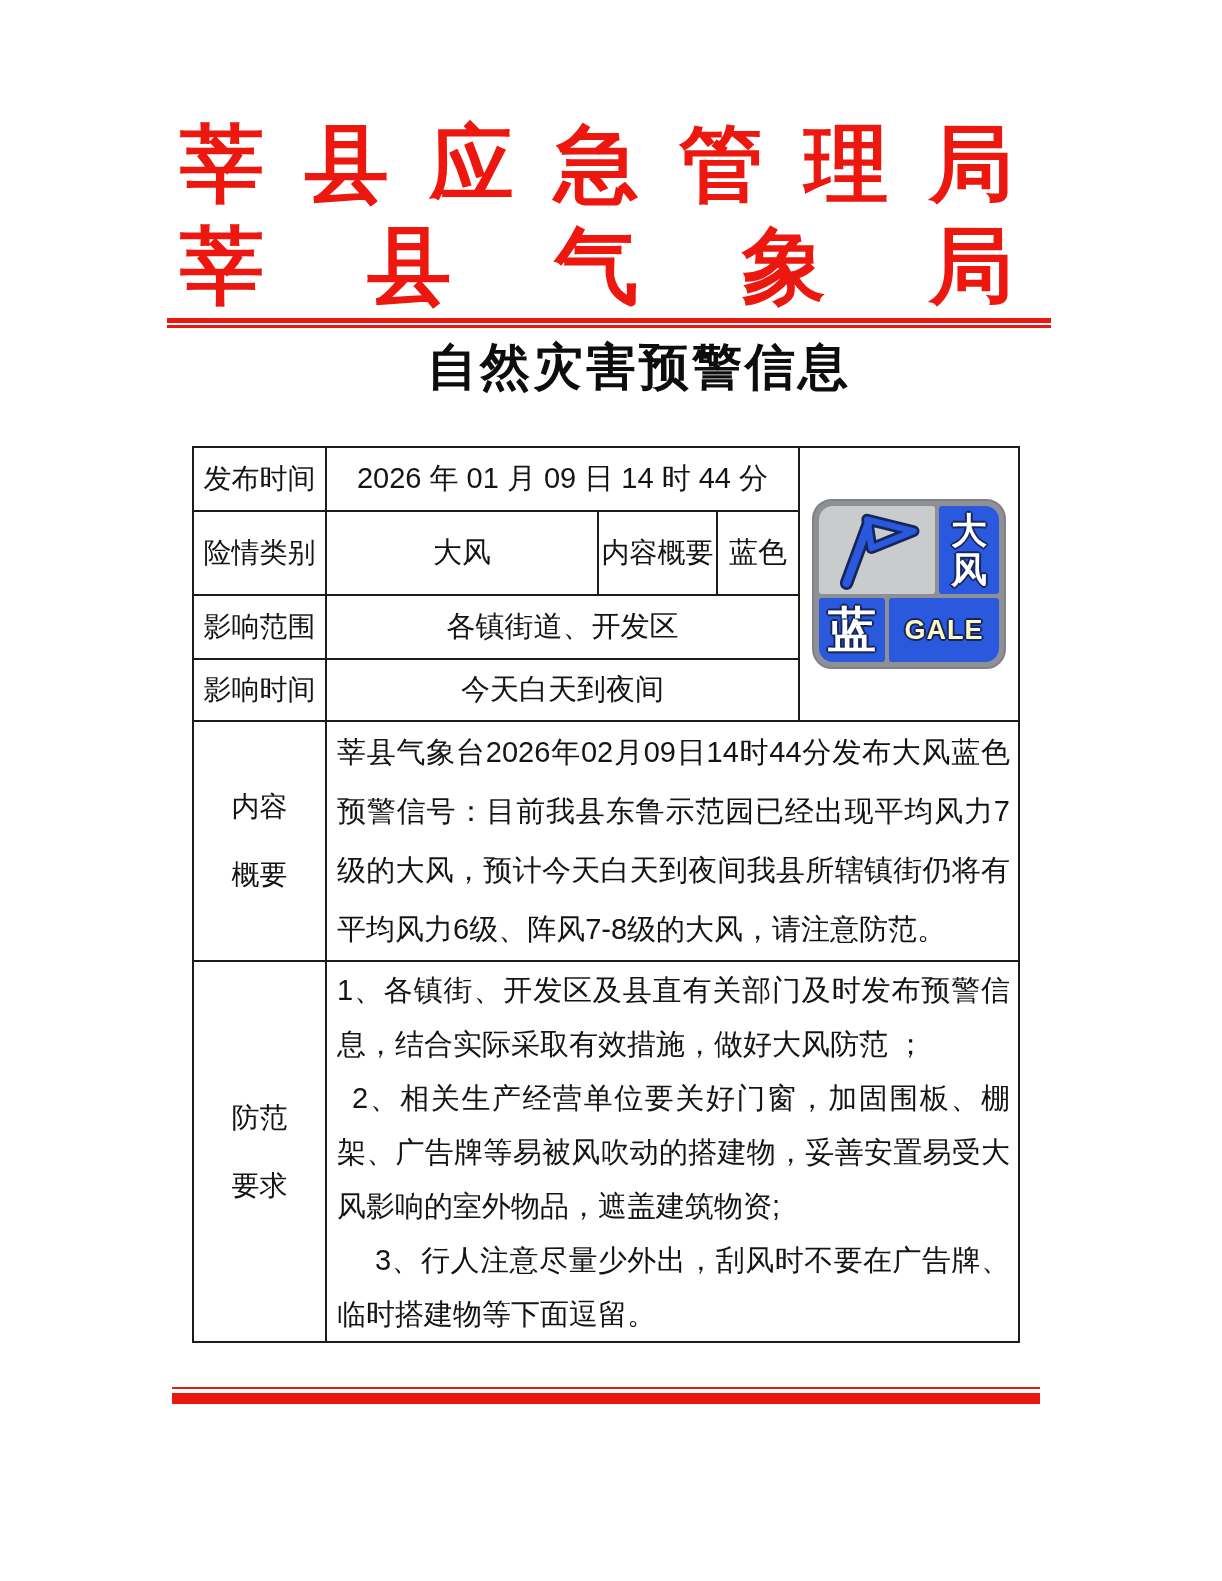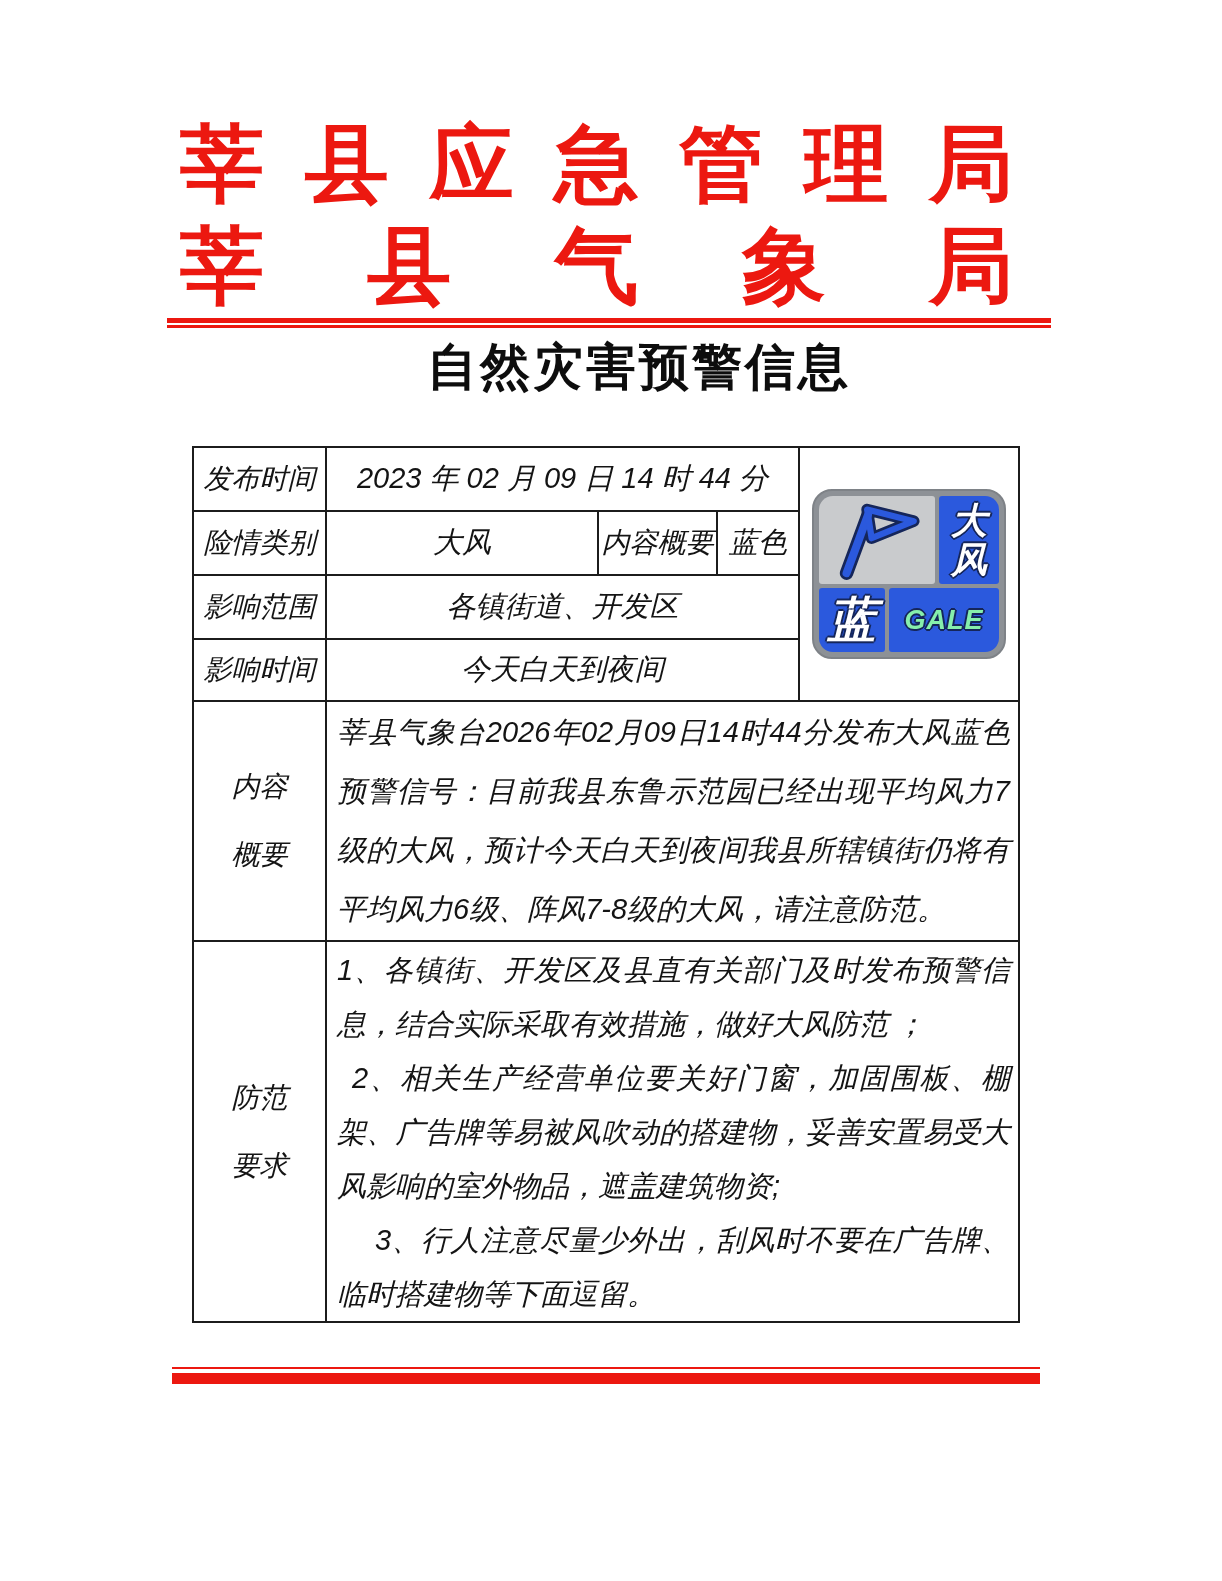--- a/index.html
+++ b/index.html
@@ -77,25 +77,24 @@
     width: 826px;
     border-collapse: collapse;
     table-layout: fixed;
   }
   .warning-table td {
     border: 2px solid #1c1c1c;
     text-align: center;
     vertical-align: middle;
     font-size: 28px;
     color: #141414;
-    font-style: italic;
   }
   .warning-table .value { font-size: 29px; }
   tr.r1 { height: 64px; }
-  tr.r2 { height: 64px; }
+  tr.r2 { height: 84px; }
   tr.r3 { height: 64px; padding-left: 12px; }
   tr.r4 { height: 62px; }
   tr.r5 { height: 240px; }
   tr.r6 { height: 380px; }
 
   td.content-cell {
     text-align: justify;
     text-justify: inter-character;
     vertical-align: top;
     padding: 1px 8px 0 10px;
@@ -151,21 +150,21 @@
     background: var(--blue);
     border-radius: 3px 3px 3px 14px;
     display: flex; align-items: center; justify-content: center;
     color: #fff; font-weight: 800; font-size: 48px;
   }
   .gi-en-cell {
     flex: 1;
     background: var(--blue);
     border-radius: 3px 3px 14px 3px;
     display: flex; align-items: center; justify-content: center;
-    color: #86efac; font-weight: 800; font-size: 27px; letter-spacing: 1px;
+    color: #fef9c3; font-weight: 800; font-size: 27px; letter-spacing: 1px;
   }
   .outlined {
     text-shadow:
       -2px 0 0 var(--navy), 2px 0 0 var(--navy),
       0 -2px 0 var(--navy), 0 2px 0 var(--navy),
       -1px -1px 0 var(--navy), 1px -1px 0 var(--navy),
       -1px 1px 0 var(--navy), 1px 1px 0 var(--navy);
   }
 </style>
 </head>
@@ -205,21 +204,21 @@
     <colgroup>
       <col style="width:133px">
       <col style="width:272px">
       <col style="width:119px">
       <col style="width:82px">
       <col style="width:220px">
     </colgroup>
     <tbody>
         <tr class="r1">
       <td>发布时间</td>
-      <td colspan="3" class="value">2023 年 02 月 09 日 14 时 44 分</td>
+      <td colspan="3" class="value">2026 年 01 月 09 日 14 时 44 分</td>
       <td rowspan="4" class="icon-cell">
         <div class="gale-icon">
           <div class="gi-row gi-row-top">
             <div class="gi-flag-cell">
               <svg width="104" height="86" viewBox="0 0 116 96">
                 <line x1="24" y1="85" x2="48" y2="20" stroke="#15265a" stroke-width="15" stroke-linecap="round"></line>
                 <path d="M47 14 L99 27 L52 46 Z" fill="none" stroke="#15265a" stroke-width="13" stroke-linejoin="round"></path>
                 <line x1="24" y1="85" x2="48" y2="20" stroke="#2b59dd" stroke-width="9" stroke-linecap="round"></line>
                 <path d="M47 14 L99 27 L52 46 Z" fill="none" stroke="#2b59dd" stroke-width="7" stroke-linejoin="round"></path>
               </svg>

